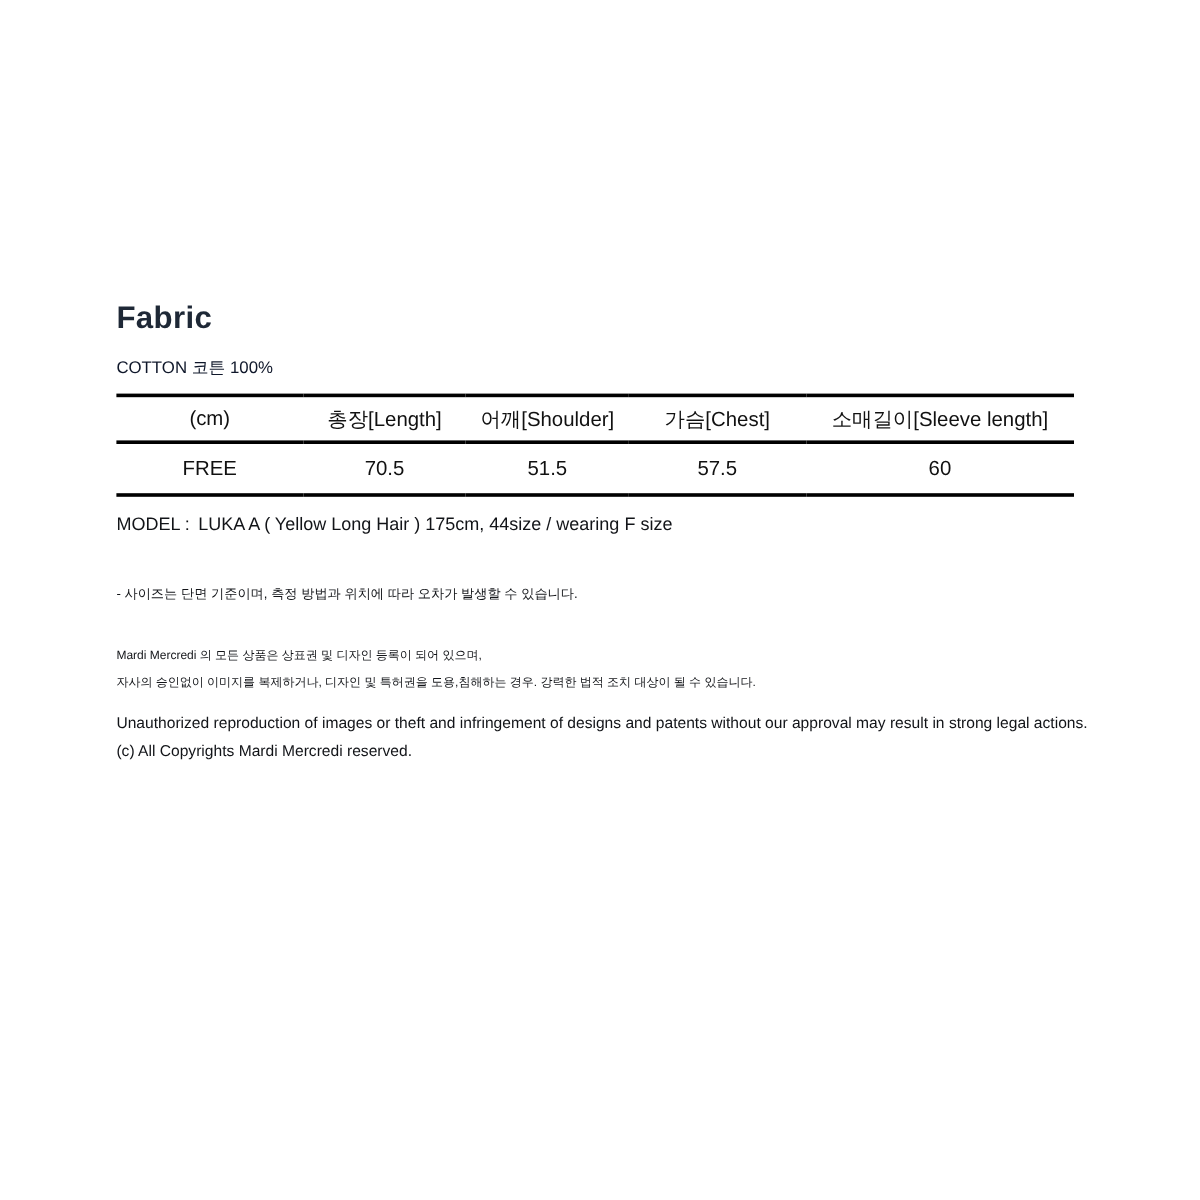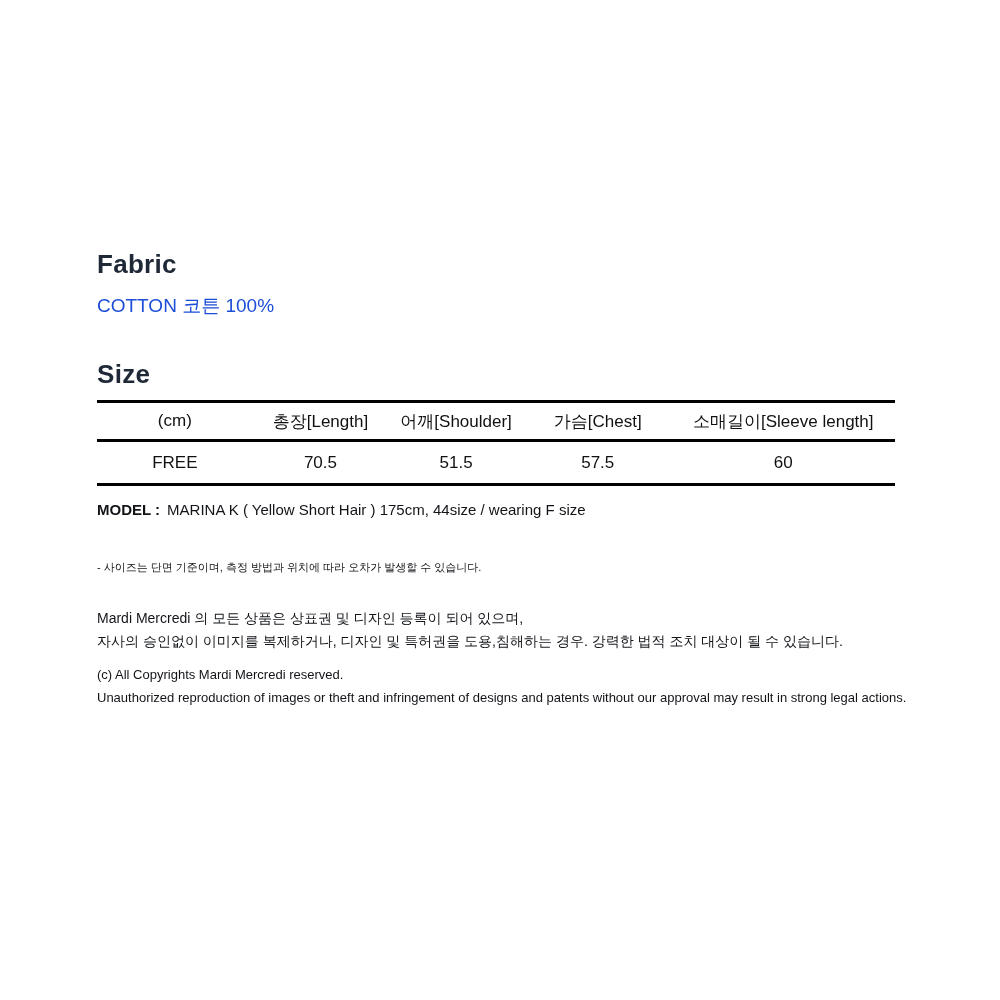--- a/index.html
+++ b/index.html
@@ -26,23 +26,23 @@
     margin: 0;
     font-size: 26px;
     line-height: 28px;
     font-weight: 600;
     letter-spacing: 0.3px;
     color: #1e2836;
     font-family: "Liberation Sans", sans-serif;
   }
   .fabric-value {
     margin: 18px 0 0 0;
-    font-size: 19px;
+    font-size: 14px;
     line-height: 20px;
-    color: #1d4ed8;
+    color: #0f172a;
   }
   .size-heading {
     margin-top: 44px;
   }
   table.size-table {
     width: 100%;
     border-collapse: collapse;
     margin-top: 12px;
     border-top: 3px solid #000000;
     border-bottom: 3px solid #000000;
@@ -70,37 +70,36 @@
   .model-info {
     display: flex;
     margin-top: 11px;
     font-size: 15px;
     line-height: 25px;
     color: #121418;
   }
   .model-prefix {
     white-space: pre;
     margin-right: 7px;
-    font-weight: bold;
   }
   .model-lines > div { white-space: nowrap; }
 
   .size-disclaimer {
     margin-top: 34px;
     font-size: 11px;
     line-height: 22px;
     color: #121418;
   }
   .size-disclaimer .disclaimer-en {
     padding-left: 12px;
   }
 
   .legal-block {
     margin-top: 29px;
-    font-size: 14px;
+    font-size: 10px;
     line-height: 23px;
     color: #121418;
   }
   .copyright-block {
     margin-top: 10px;
     font-size: 13px;
     line-height: 23px;
     color: #121418;
   }
   .legal-block > div,
@@ -108,21 +107,20 @@
 </style>
 </head>
 <body>
 
 <div class="page">
 
   <h2 class="section-heading">Fabric</h2>
 
   <p class="fabric-value">COTTON 코튼 100%</p>
 
-  <h2 class="section-heading size-heading">Size</h2>
 
   <table class="size-table">
     <colgroup>
       <col class="col-unit">
       <col class="col-length">
       <col class="col-shoulder">
       <col class="col-chest">
       <col class="col-sleeve">
     </colgroup>
     <thead>
@@ -141,31 +139,31 @@
         <td>51.5</td>
         <td>57.5</td>
         <td>60</td>
       </tr>
     </tbody>
   </table>
 
   <div class="model-info">
     <span class="model-prefix">MODEL :</span>
     <div class="model-lines">
-      <div>MARINA K ( Yellow Short Hair ) 175cm, 44size / wearing F size</div>
+      <div>LUKA A ( Yellow Long Hair ) 175cm, 44size / wearing F size</div>
     </div>
   </div>
 
   <div class="size-disclaimer">
     <div class="disclaimer-ko">- 사이즈는 단면 기준이며, 측정 방법과 위치에 따라 오차가 발생할 수 있습니다.</div>
   </div>
 
   <div class="legal-block">
     <div>Mardi Mercredi 의 모든 상품은 상표권 및 디자인 등록이 되어 있으며,</div>
     <div>자사의 승인없이 이미지를 복제하거나, 디자인 및 특허권을 도용,침해하는 경우. 강력한 법적 조치 대상이 될 수 있습니다.</div>
   </div>
 
   <div class="copyright-block">
+    <div>Unauthorized reproduction of images or theft and infringement of designs and patents without our approval may result in strong legal actions.</div>
     <div>(c) All Copyrights Mardi Mercredi reserved.</div>
-    <div>Unauthorized reproduction of images or theft and infringement of designs and patents without our approval may result in strong legal actions.</div>
   </div>
 
 </div>
 
 </body></html>

